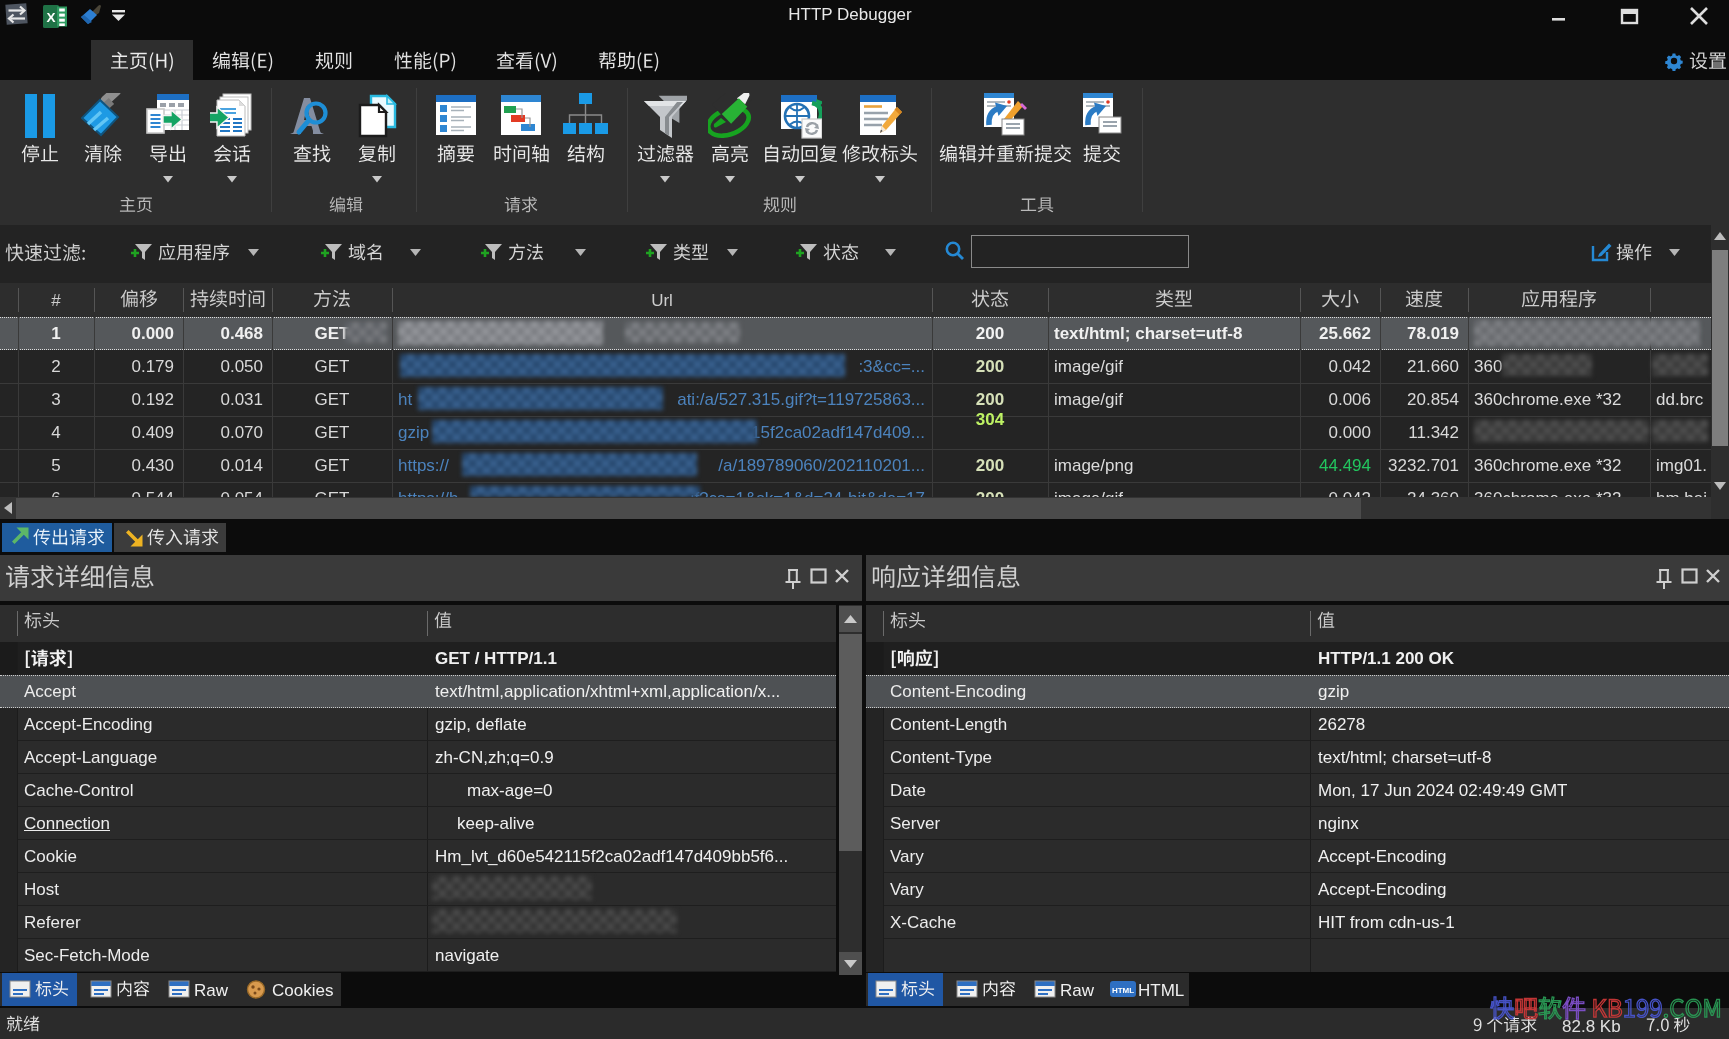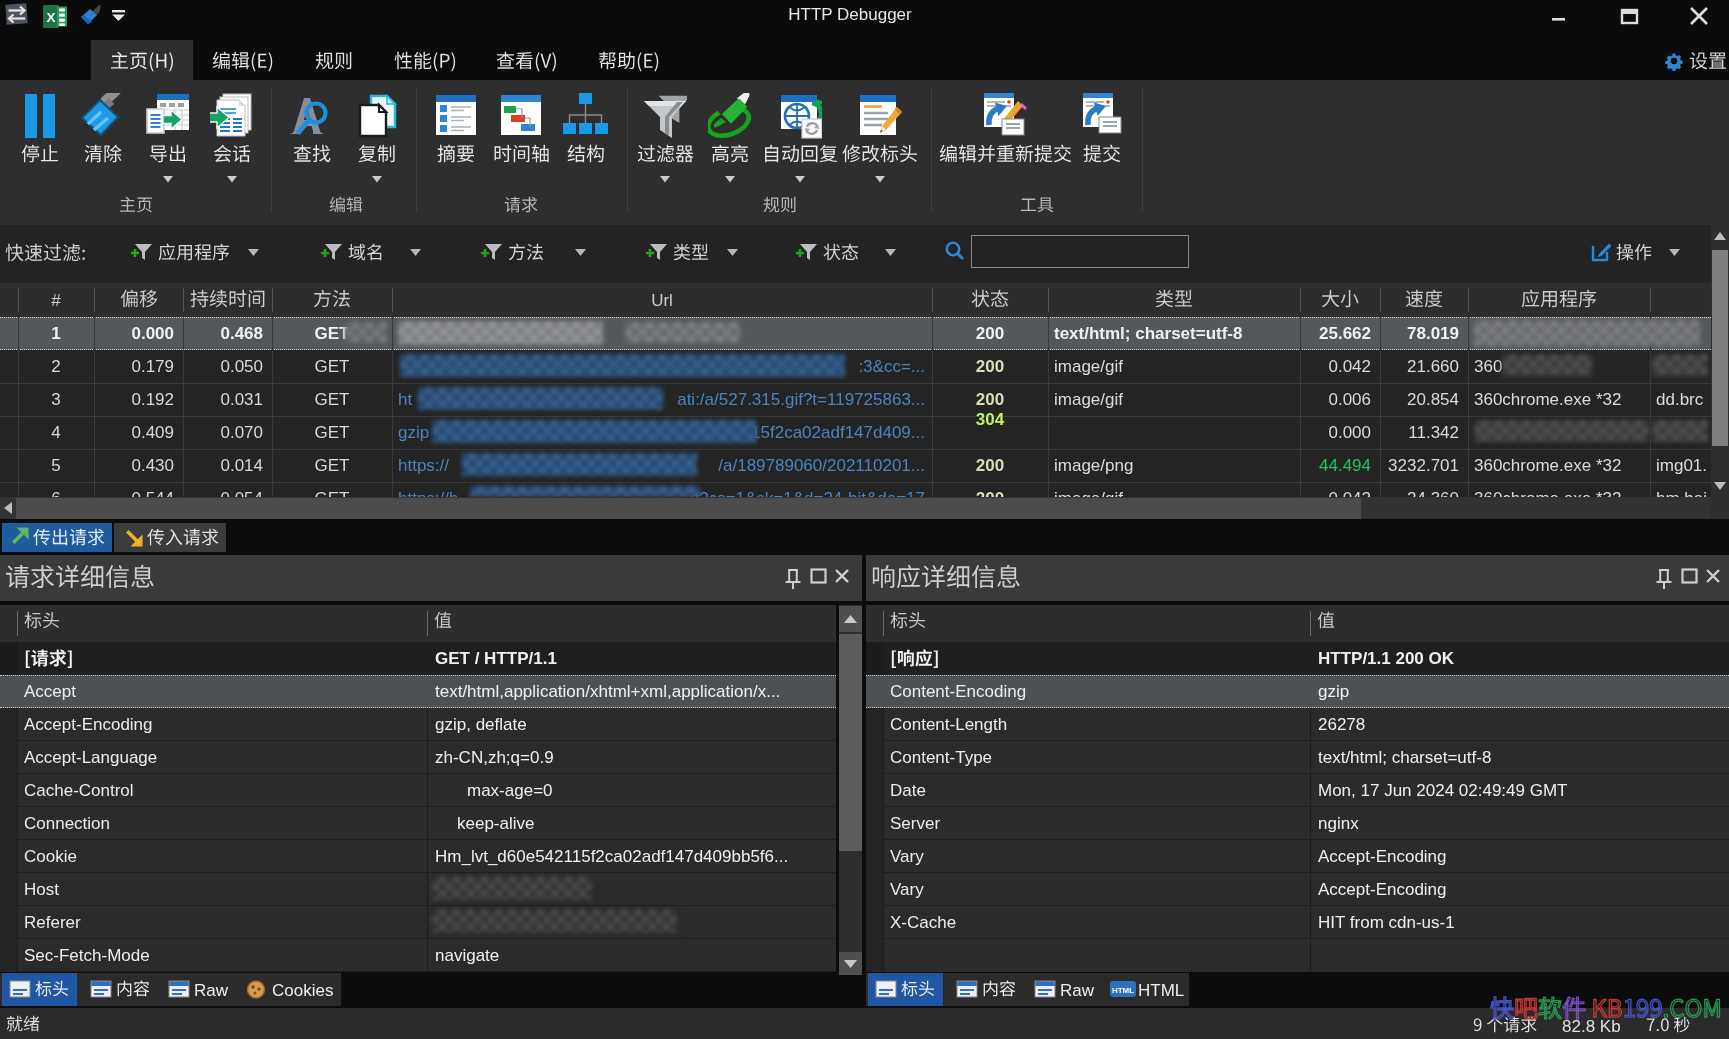--- a/index.html
+++ b/index.html
@@ -881,21 +881,21 @@
 <div class="a" style="left:18px;top:740px;width:818px;height:1px;background:#1e1e1e;"></div>
 <div class="a" style="left:24px;top:715px;font:17px 'Liberation Sans',sans-serif;color:#ececec;white-space:pre;">Accept-Encoding</div>
 <div class="a" style="left:435px;top:715px;font:17px 'Liberation Sans',sans-serif;color:#f0f0f0;white-space:pre;">gzip, deflate</div>
 <div class="a" style="left:18px;top:773px;width:818px;height:1px;background:#1e1e1e;"></div>
 <div class="a" style="left:24px;top:748px;font:17px 'Liberation Sans',sans-serif;color:#ececec;white-space:pre;">Accept-Language</div>
 <div class="a" style="left:435px;top:748px;font:17px 'Liberation Sans',sans-serif;color:#f0f0f0;white-space:pre;">zh-CN,zh;q=0.9</div>
 <div class="a" style="left:18px;top:806px;width:818px;height:1px;background:#1e1e1e;"></div>
 <div class="a" style="left:24px;top:781px;font:17px 'Liberation Sans',sans-serif;color:#ececec;white-space:pre;">Cache-Control</div>
 <div class="a" style="left:435px;top:781px;font:17px 'Liberation Sans',sans-serif;color:#f0f0f0;white-space:pre;margin-left:32px;">max-age=0</div>
 <div class="a" style="left:18px;top:839px;width:818px;height:1px;background:#1e1e1e;"></div>
-<div class="a" style="left:24px;top:814px;font:17px 'Liberation Sans',sans-serif;color:#ececec;white-space:pre;">Connection</div>
+<div class="a" style="left:24px;top:814px;font:17px 'Liberation Sans',sans-serif;color:#ececec;white-space:pre;text-decoration:underline;">Connection</div>
 <div class="a" style="left:457px;top:814px;font:17px 'Liberation Sans',sans-serif;color:#f0f0f0;white-space:pre;">keep-alive</div>
 <div class="a" style="left:18px;top:872px;width:818px;height:1px;background:#1e1e1e;"></div>
 <div class="a" style="left:24px;top:847px;font:17px 'Liberation Sans',sans-serif;color:#ececec;white-space:pre;">Cookie</div>
 <div class="a" style="left:435px;top:847px;font:17px 'Liberation Sans',sans-serif;color:#f0f0f0;white-space:pre;">Hm_lvt_d60e542115f2ca02adf147d409bb5f6...</div>
 <div class="a" style="left:18px;top:905px;width:818px;height:1px;background:#1e1e1e;"></div>
 <div class="a" style="left:24px;top:880px;font:17px 'Liberation Sans',sans-serif;color:#ececec;white-space:pre;">Host</div>
 <div class="a" style="left:18px;top:938px;width:818px;height:1px;background:#1e1e1e;"></div>
 <div class="a" style="left:24px;top:913px;font:17px 'Liberation Sans',sans-serif;color:#ececec;white-space:pre;">Referer</div>
 <div class="a" style="left:18px;top:971px;width:818px;height:1px;background:#1e1e1e;"></div>
 <div class="a" style="left:24px;top:946px;font:17px 'Liberation Sans',sans-serif;color:#ececec;white-space:pre;">Sec-Fetch-Mode</div>

